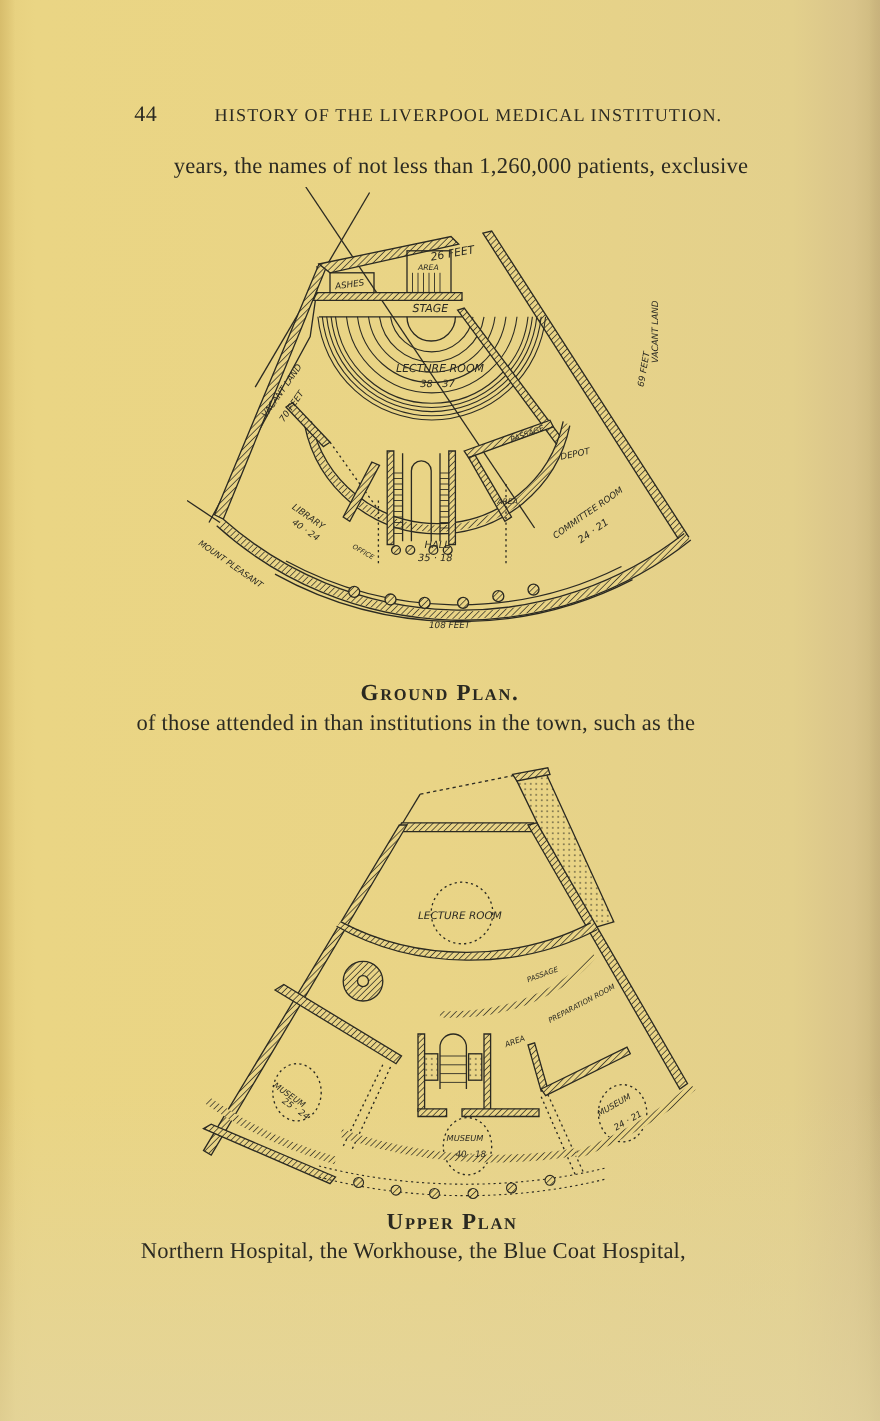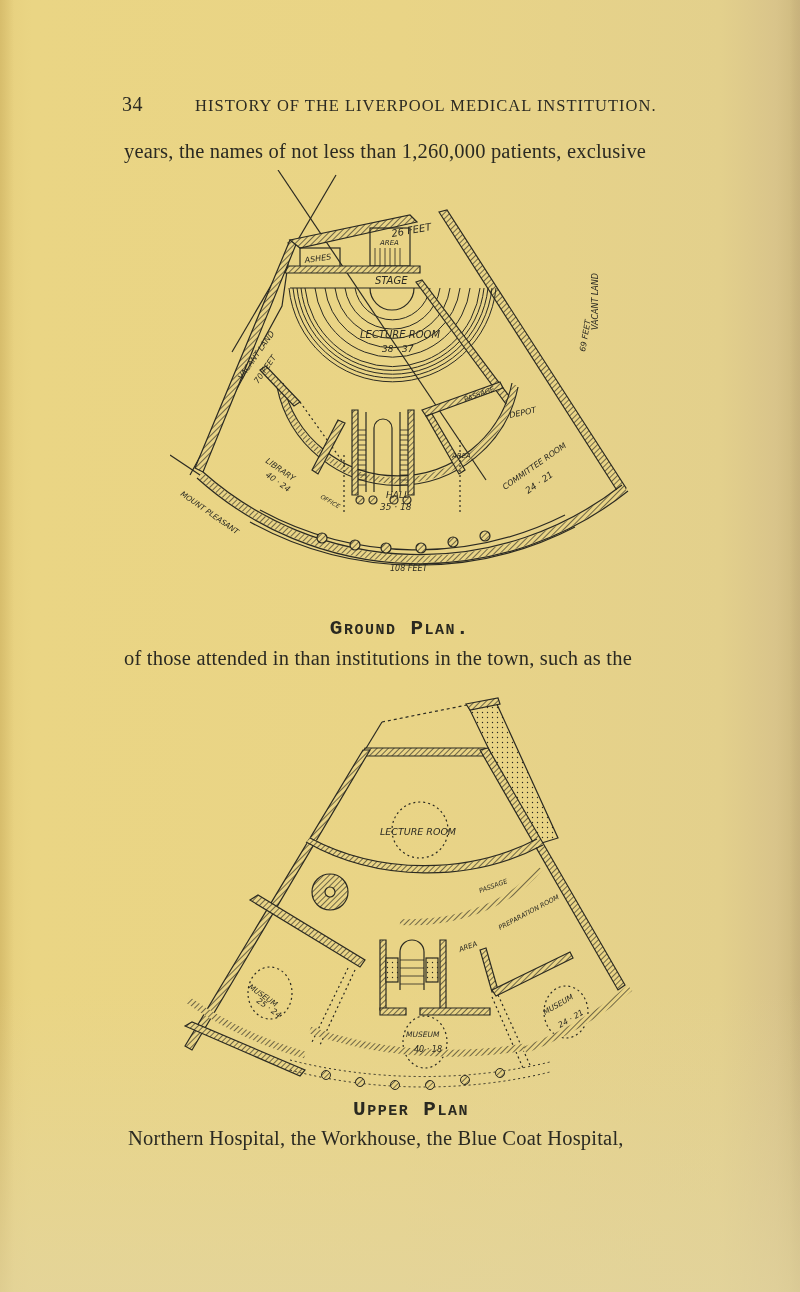--- a/index.html
+++ b/index.html
@@ -14,39 +14,39 @@
   .page-shade-right { position:absolute; right:0; top:0; width:10px; height:1292px;
     background: linear-gradient(90deg, rgba(220,200,140,0), #c8b27c); }
   .bottom-fade { position:absolute; left:0; bottom:0; width:800px; height:300px;
     background: linear-gradient(180deg, rgba(228,210,150,0), rgba(226,212,160,0.7)); }
   .running-head { position:absolute; top:93px; left:122px; width:560px; font-size:18px;
     letter-spacing:0.6px; white-space:nowrap; }
   .running-head .pg { display:inline-block; width:50px; font-size:20px; }
   .running-head .title { font-size:16.5px; letter-spacing:1px;margin-left:18px; }
   .body-line { position:absolute; left:124px; font-size:20.5px; white-space:nowrap; letter-spacing:0.2px; }
   .caption { position:absolute; left:0; width:800px; text-align:center;
-    font-family:Liberation Mono, monospace; font-weight:bold;
+    font-family:Liberation Serif, serif; font-weight:bold;
     font-size:17px; letter-spacing:1.5px; font-variant:small-caps; color:#2a2920; }
   .caption .big { font-size:21px; }
   svg.plan { position:absolute; }
   svg text { font-family:"DejaVu Sans", sans-serif; font-style:italic; fill:#2b2a22; }
 </style>
 </head>
 <body>
 
 <div class="page-shade-left"></div>
 <div class="page-shade-right"></div>
 <div class="bottom-fade"></div>
 
 <div class="running-head">
-  <span class="pg">34</span>
+  <span class="pg">44</span>
   <span class="title">HISTORY OF THE LIVERPOOL MEDICAL INSTITUTION.</span>
 </div>
 
-<div class="body-line" style="top:140px;">years, the names of not less than 1,260,000 patients, exclusive</div>
+<div class="body-line" style="top:140px;margin-left:34px;">years, the names of not less than 1,260,000 patients, exclusive</div>
 
 <svg class="plan" style="left:170px; top:170px;" width="470" height="440" viewBox="0 0 470 440">
   <defs>
     <pattern id="hatch" width="4" height="4" patternUnits="userSpaceOnUse" patternTransform="rotate(45)">
       <rect width="4" height="4" fill="#e9d486"></rect>
       <line x1="0" y1="0" x2="0" y2="4" stroke="#2b2a22" stroke-width="1.3"></line>
     </pattern>
     <pattern id="dots" width="5" height="5" patternUnits="userSpaceOnUse">
       <circle cx="2.5" cy="2.5" r="0.7" fill="#2b2a22"></circle>
     </pattern>

